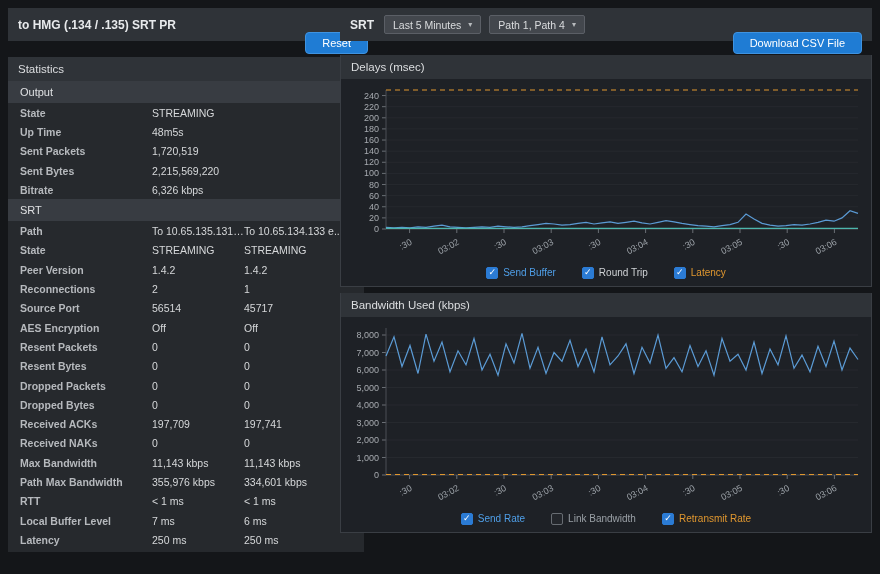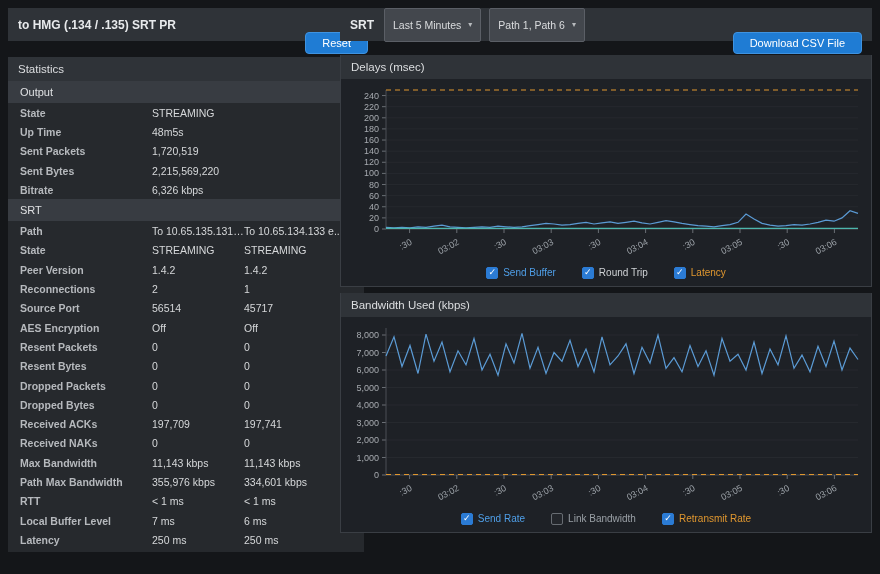--- a/index.html
+++ b/index.html
@@ -7,21 +7,21 @@
   body { font-family:"Liberation Sans", sans-serif; color:#d6d8da; }
   .page { position:relative; width:880px; height:574px; background:#141619; overflow:hidden; }
 
   
   .hdr { position:absolute; height:33px; background:#2f3338; display:flex; align-items:center; padding:0 10px; }
   .hdr-left { left:8px; top:8px; width:370px; }
   .hdr-right { left:340px; top:8px; width:532px; gap:8px; }
   .hdr-title { font-size:12px; font-weight:700; color:#e8eaec; flex:1; }
   .srt-label { font-size:12px; font-weight:700; color:#e8eaec; margin-right:2px; }
   .btn-blue { background:#1f7cd4; color:#fff; border:1px solid #3f93e0; border-radius:4px; height:22px; font-size:11px; font-family:"Liberation Sans",sans-serif; padding:0 16px; cursor:pointer;margin-top:36px; }
-  .dropdown { height:34px; background:#43474d; border:1px solid #5b5f66; border-radius:2px; display:flex; align-items:center; gap:7px; padding:0 8px; font-size:10.5px; color:#dadcde; cursor:pointer; }
+  .dropdown { height:19px; background:#43474d; border:1px solid #5b5f66; border-radius:2px; display:flex; align-items:center; gap:7px; padding:0 8px; font-size:10.5px; color:#dadcde; cursor:pointer; }
   .caret { font-size:8px; color:#b7babd; }
   .spacer { flex:1; }
 
   
   .stats-panel { position:absolute; left:8px; top:57px; width:356px; height:495px; background:#26292d; overflow:hidden; }
   .panel-title { height:24px; line-height:24px; background:#2f3338; color:#dcdee0; font-size:11.5px; padding-left:10px; }
   .section-title { height:22px; line-height:22px; background:#383c42; color:#dfe1e3; font-size:11px; padding-left:12px; }
   .stat-row { height:19.3px; display:flex; align-items:center; padding:0 12px; font-size:10.5px; }
   .stat-label { flex:0 0 132px; color:#b6b9bd; font-weight:700; }
   .stat-value { flex:0 0 92px; color:#d6d8da; white-space:nowrap; overflow:hidden; text-overflow:ellipsis; }
@@ -49,21 +49,21 @@
     <button class="btn-blue">Reset</button>
   </div>
 
   <div class="hdr hdr-right">
     <span class="srt-label">SRT</span>
     <div class="dropdown">
       <span>Last 5 Minutes</span>
       <span class="caret">▾</span>
     </div>
     <div class="dropdown">
-      <span>Path 1, Path 6</span>
+      <span>Path 1, Path 4</span>
       <span class="caret">▾</span>
     </div>
     <span class="spacer"></span>
     <button class="btn-blue">Download CSV File</button>
   </div>
 
   <div class="stats-panel">
     <div class="panel-title">Statistics</div>
     <div class="section-title">Output</div>
     <div id="output-rows">

